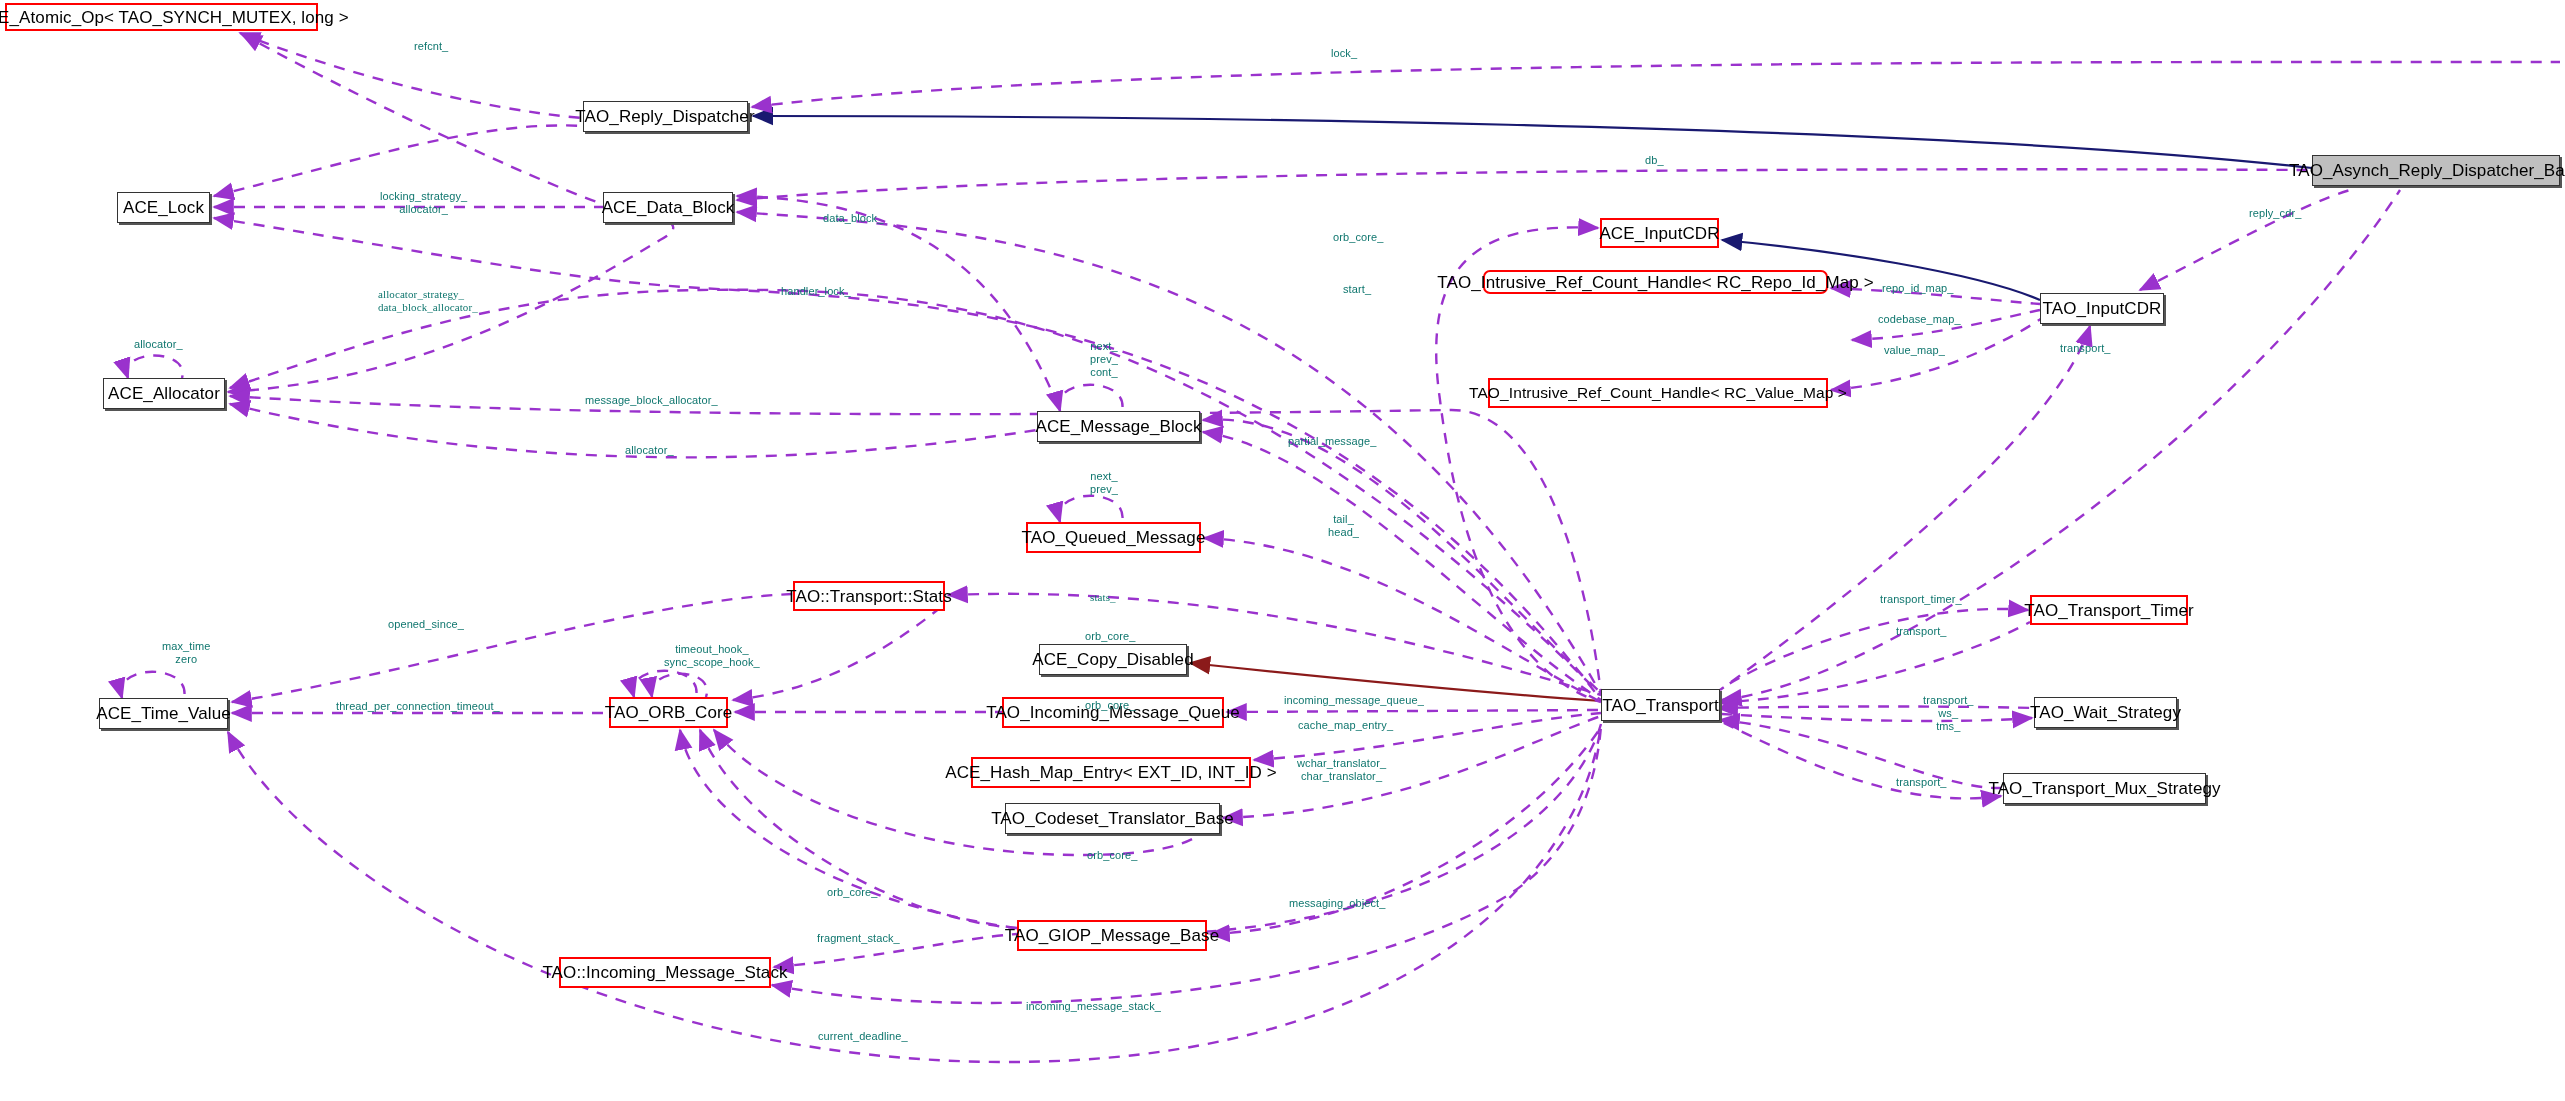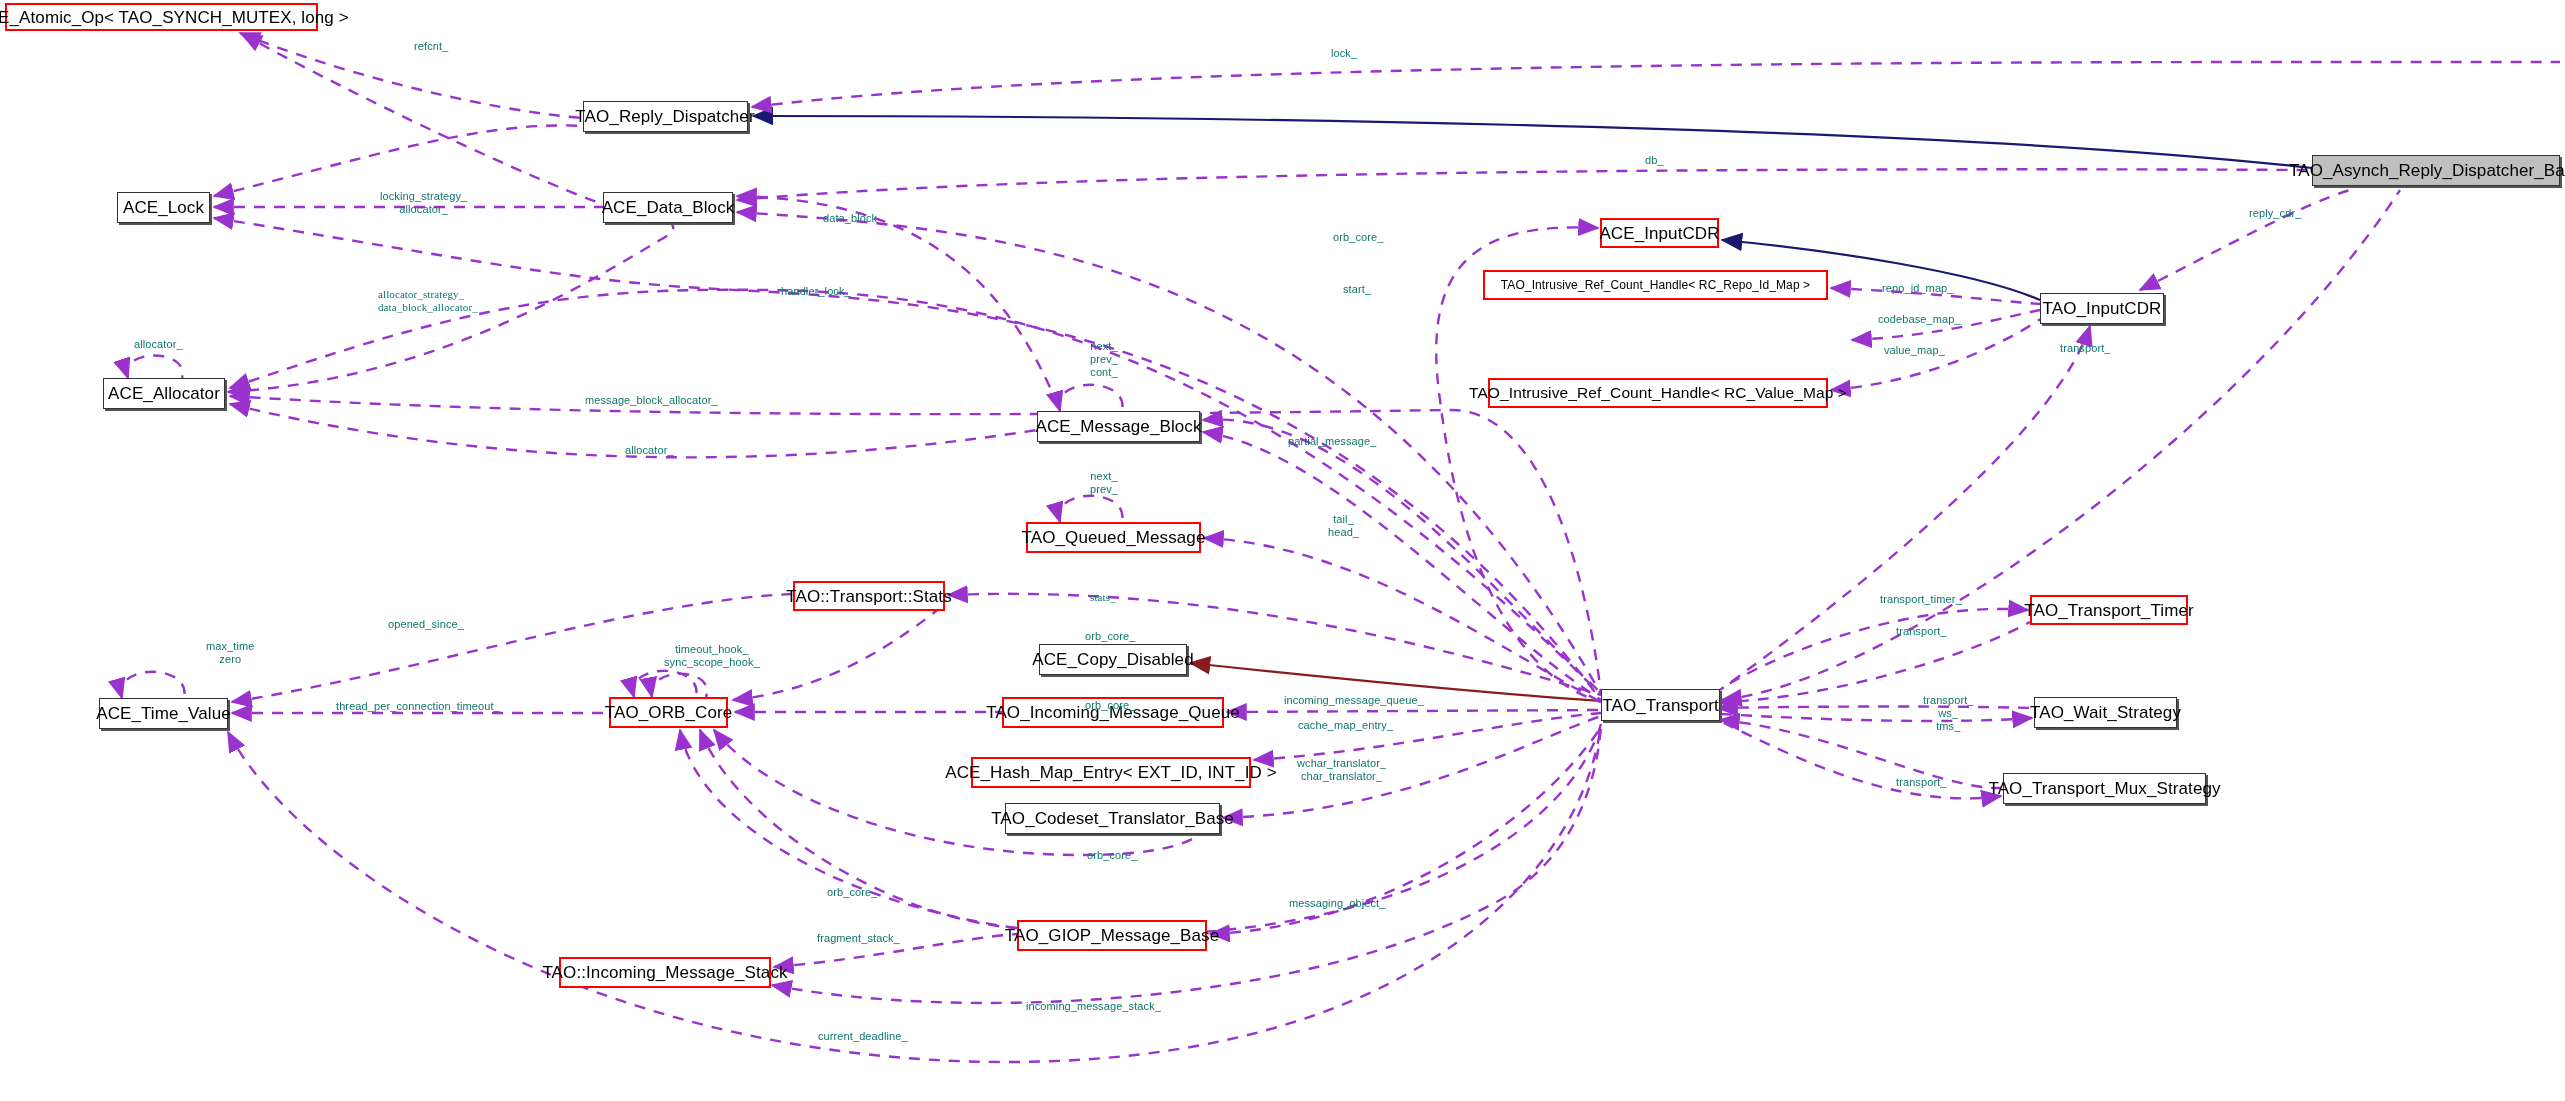--- a/index.html
+++ b/index.html
@@ -183,21 +183,21 @@
   <div class="node frame-red" style="left:793px; top:581px; width:152px; height:30px;">TAO::Transport::Stats</div>
   <div class="node frame-black" style="left:1039px;top:644px; width:148px; height:31px;">ACE_Copy_Disabled</div>
   <div class="node frame-black" style="left:99px;  top:698px; width:129px; height:31px;">ACE_Time_Value</div>
   <div class="node frame-red" style="left:609px; top:697px; width:119px; height:31px;">TAO_ORB_Core</div>
   <div class="node frame-red" style="left:1002px;top:697px; width:222px; height:31px;">TAO_Incoming_Message_Queue</div>
   <div class="node frame-red" style="left:971px; top:757px; width:280px; height:31px;">ACE_Hash_Map_Entry&lt; EXT_ID, INT_ID &gt;</div>
   <div class="node frame-black" style="left:1005px;top:803px; width:215px; height:31px;">TAO_Codeset_Translator_Base</div>
   <div class="node frame-red" style="left:1017px;top:920px; width:190px; height:31px;">TAO_GIOP_Message_Base</div>
   <div class="node frame-red" style="left:559px; top:957px; width:212px; height:31px;">TAO::Incoming_Message_Stack</div>
   <div class="node frame-red" style="left:1600px;top:218px; width:119px; height:30px;">ACE_InputCDR</div>
-  <div class="node frame-red" style="left:1483px;top:270px; width:345px; height:30px; font-size:12px;">TAO_Intrusive_Ref_Count_Handle&lt; RC_Repo_Id_Map &gt;</div>
+  <div class="node frame-red" style="left:1483px;top:270px; width:345px; height:24px; font-size:17px;border-radius:7px;">TAO_Intrusive_Ref_Count_Handle&lt; RC_Repo_Id_Map &gt;</div>
   <div class="node frame-red" style="left:1488px;top:378px; width:340px; height:30px; font-size:15.5px;">TAO_Intrusive_Ref_Count_Handle&lt; RC_Value_Map &gt;</div>
   <div class="node frame-black" style="left:2040px;top:293px; width:124px; height:31px;">TAO_InputCDR</div>
   <div class="node frame-black" style="left:1601px;top:689px; width:119px; height:32px;">TAO_Transport</div>
   <div class="node frame-red" style="left:2030px;top:595px; width:158px; height:30px;">TAO_Transport_Timer</div>
   <div class="node frame-black" style="left:2034px;top:697px; width:143px; height:31px;">TAO_Wait_Strategy</div>
   <div class="node frame-black" style="left:2003px;top:773px; width:203px; height:31px;">TAO_Transport_Mux_Strategy</div>
   <div class="node frame-focus" style="left:2312px;top:155px; width:248px; height:31px;">TAO_Asynch_Reply_Dispatcher_Base</div>
 
   <div class="elabel" style="left:414px;  top:40px;">refcnt_</div>
   <div class="elabel" style="left:1331px; top:47px;">lock_</div>
@@ -224,21 +224,21 @@
   <div class="elabel" style="left:625px;  top:444px;">allocator_</div>
   <div class="elabel stack" style="left:1090px; top:470px; white-space:pre; text-align:center;">next_
 prev_</div>
   <div class="elabel stack" style="left:1328px; top:513px; white-space:pre; text-align:center;">tail_
 head_</div>
   <div class="elabel" style="left:1090px; top:591px;font-family:Liberation Serif, serif;">stats_</div>
   <div class="elabel" style="left:1880px; top:593px;">transport_timer_</div>
   <div class="elabel" style="left:388px;  top:618px;">opened_since_</div>
   <div class="elabel" style="left:1085px; top:630px;">orb_core_</div>
   <div class="elabel" style="left:1896px; top:625px;">transport_</div>
-  <div class="elabel stack" style="left:162px; top:640px; white-space:pre; text-align:center;margin-left:44px;">max_time
+  <div class="elabel stack" style="left:162px; top:640px; white-space:pre; text-align:center;">max_time
 zero</div>
   <div class="elabel stack" style="left:664px; top:643px; white-space:pre; text-align:center;">timeout_hook_
 sync_scope_hook_</div>
   <div class="elabel" style="left:1085px; top:699px;">orb_core_</div>
   <div class="elabel stack" style="left:1923px; top:694px; white-space:pre; text-align:center;">transport_
 ws_
 tms_</div>
   <div class="elabel" style="left:336px; top:700px;">thread_per_connection_timeout_</div>
   <div class="elabel" style="left:1284px; top:694px;">incoming_message_queue_</div>
   <div class="elabel" style="left:1298px; top:719px;">cache_map_entry_</div>

